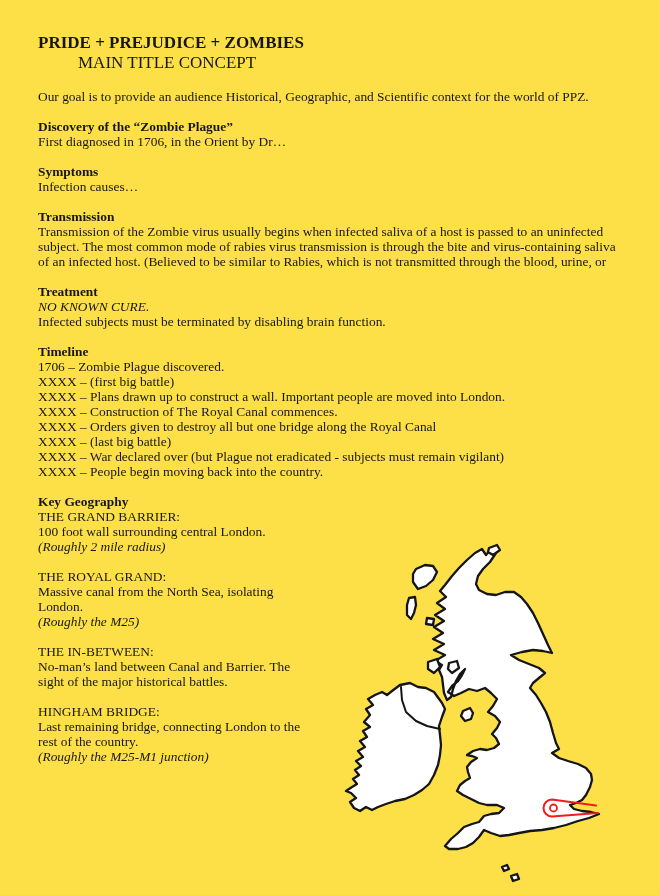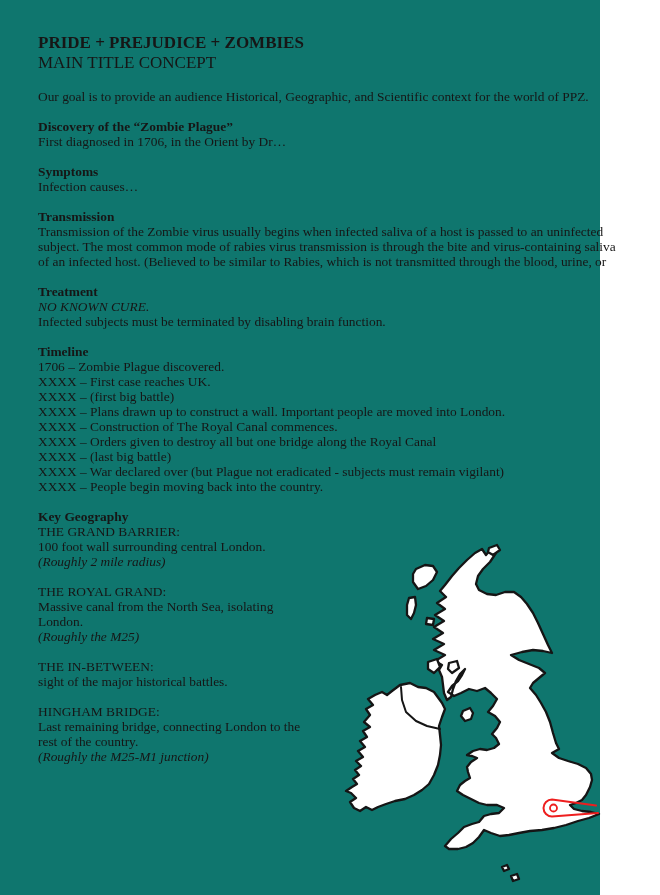--- a/index.html
+++ b/index.html
@@ -1,21 +1,21 @@
 <!DOCTYPE html>
 <html><head>
 <meta charset="utf-8">
 <style>
   html,body{margin:0;padding:0;}
   body{width:660px;height:895px;background:#ffffff;overflow:hidden;
        font-family:"Liberation Serif","DejaVu Serif",serif;color:#161616;}
-  .page{position:relative;width:600px;height:895px;background:#0f766e;}
+  .page{position:relative;width:660px;height:895px;background:#fde047;}
   .content{position:absolute;left:38px;top:33px;width:600px;}
   .doc-title{font-size:17px;font-weight:bold;line-height:20px;white-space:nowrap;}
-  .doc-subtitle{font-size:17px;font-weight:normal;line-height:20px;white-space:nowrap;margin-bottom:16px;}
+  .doc-subtitle{font-size:17px;font-weight:normal;line-height:20px;white-space:nowrap;margin-bottom:16px;margin-left:40px;}
   .bodyline{font-size:13.4px;line-height:15px;white-space:nowrap;}
   .bold{font-weight:bold;}
   .italic{font-style:italic;}
   .section{margin-bottom:15px;}
   .keygeo{width:292px;margin-top:12px;}
   .keygeo .item{margin-bottom:15px;}
   .map-wrap{position:absolute;left:330px;top:537px;width:330px;height:358px;}
   .map-wrap svg{display:block;width:330px;height:358px;}
 </style>
 </head>
@@ -51,21 +51,20 @@
 
     <div class="section">
       <div class="bodyline bold">Treatment</div>
       <div class="bodyline italic">NO KNOWN CURE.</div>
       <div class="bodyline">Infected subjects must be terminated by disabling brain function.</div>
     </div>
 
     <div class="section">
       <div class="bodyline bold">Timeline</div>
       <div class="bodyline">1706 – Zombie Plague discovered.</div>
-      <div class="bodyline">XXXX – First case reaches UK.</div>
       <div class="bodyline">XXXX – (first big battle)</div>
       <div class="bodyline">XXXX – Plans drawn up to construct a wall. Important people are moved into London.</div>
       <div class="bodyline">XXXX – Construction of The Royal Canal commences.</div>
       <div class="bodyline">XXXX – Orders given to destroy all but one bridge along the Royal Canal</div>
       <div class="bodyline">XXXX – (last big battle)</div>
       <div class="bodyline">XXXX – War declared over (but Plague not eradicated - subjects must remain vigilant)</div>
       <div class="bodyline">XXXX – People begin moving back into the country.</div>
     </div>
 
     <div class="keygeo">
@@ -79,20 +78,21 @@
 
       <div class="item">
         <div class="bodyline">THE ROYAL GRAND:</div>
         <div class="bodyline">Massive canal from the North Sea, isolating</div>
         <div class="bodyline">London.</div>
         <div class="bodyline italic">(Roughly the M25)</div>
       </div>
 
       <div class="item">
         <div class="bodyline">THE IN-BETWEEN:</div>
+        <div class="bodyline">No-man’s land between Canal and Barrier. The</div>
         <div class="bodyline">sight of the major historical battles.</div>
       </div>
 
       <div class="item">
         <div class="bodyline">HINGHAM BRIDGE:</div>
         <div class="bodyline">Last remaining bridge, connecting London to the</div>
         <div class="bodyline">rest of the country.</div>
         <div class="bodyline italic">(Roughly the M25-M1 junction)</div>
       </div>
     </div>

